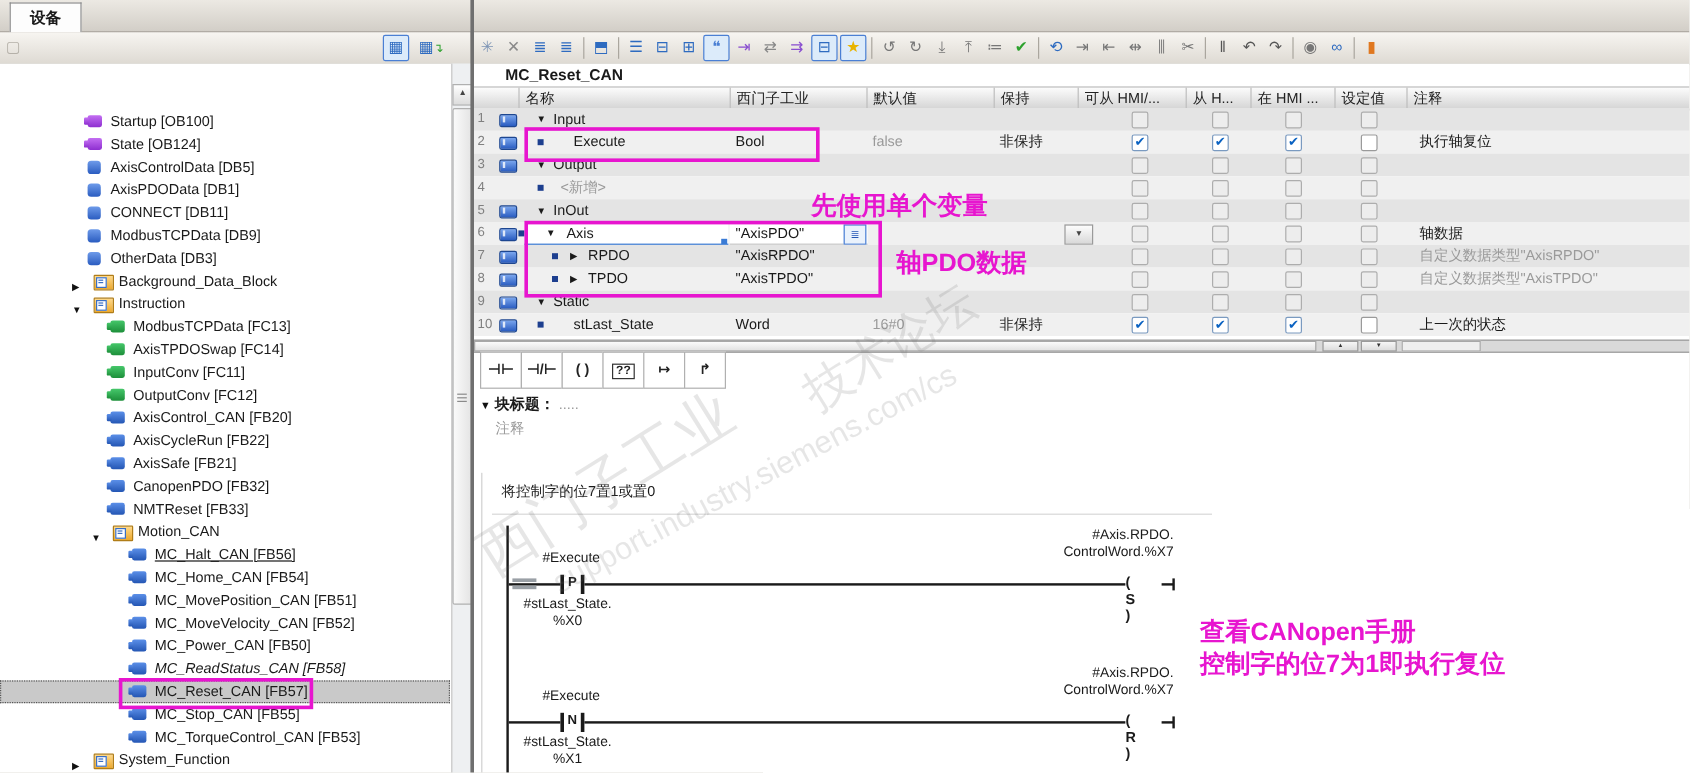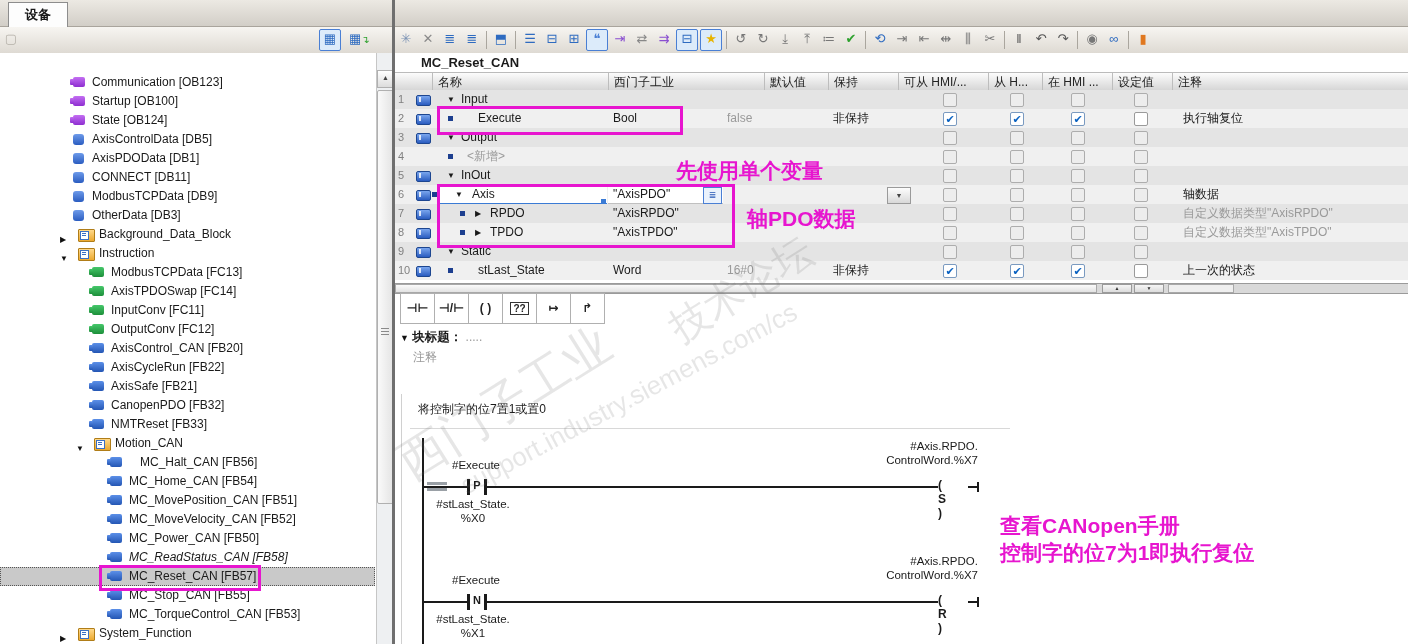--- a/index.html
+++ b/index.html
@@ -98,24 +98,20 @@
       <span class="tico active" style="color:#2e6bc0">▦</span>
     </span>
     <span style="position:absolute;right:22px;top:0">
       <span class="tico" style="color:#2e6bc0"><span>▦</span><span style="color:#2da12d;font-size:10px">↴</span></span>
     </span>
   </div>
 
   <div id="maintools" class="abs toolband"><span class="tico" style="color: rgb(125, 148, 181);">✳</span><span class="tico" style="color: rgb(138, 138, 138);">✕</span><span class="tico" style="color: rgb(46, 107, 192);">≣</span><span class="tico" style="color: rgb(46, 107, 192);">≣</span><span class="tsep"></span><span class="tico" style="color: rgb(46, 107, 192);">⬒</span><span class="tsep"></span><span class="tico" style="color: rgb(46, 107, 192);">☰</span><span class="tico" style="color: rgb(46, 107, 192);">⊟</span><span class="tico" style="color: rgb(46, 107, 192);">⊞</span><span class="tico active" style="color: rgb(74, 127, 212);">❝</span><span class="tico" style="color: rgb(138, 79, 208);">⇥</span><span class="tico" style="color: rgb(136, 136, 136);">⇄</span><span class="tico" style="color: rgb(138, 79, 208);">⇉</span><span class="tico active" style="color: rgb(46, 107, 192);">⊟</span><span class="tico active" style="color: rgb(232, 180, 0);">★</span><span class="tsep"></span><span class="tico" style="color: rgb(119, 119, 119);">↺</span><span class="tico" style="color: rgb(119, 119, 119);">↻</span><span class="tico" style="color: rgb(119, 119, 119);">⤓</span><span class="tico" style="color: rgb(119, 119, 119);">⤒</span><span class="tico" style="color: rgb(119, 119, 119);">≔</span><span class="tico" style="color: rgb(45, 161, 45);">✔</span><span class="tsep"></span><span class="tico" style="color: rgb(46, 107, 192);">⟲</span><span class="tico" style="color: rgb(119, 119, 119);">⇥</span><span class="tico" style="color: rgb(119, 119, 119);">⇤</span><span class="tico" style="color: rgb(119, 119, 119);">⇹</span><span class="tico" style="color: rgb(119, 119, 119);">⫼</span><span class="tico" style="color: rgb(119, 119, 119);">✂</span><span class="tsep"></span><span class="tico" style="color: rgb(85, 85, 85);">‖</span><span class="tico" style="color: rgb(85, 85, 85);">↶</span><span class="tico" style="color: rgb(85, 85, 85);">↷</span><span class="tsep"></span><span class="tico" style="color: rgb(119, 119, 119);">◉</span><span class="tico" style="color: rgb(46, 107, 192);">∞</span><span class="tsep"></span><span class="tico" style="color: rgb(224, 120, 32);">▮</span></div>
 
   <div id="treepane" class="abs">
-      <div class="trow" style="top:20px">
-        <div class="blk ob" style="left:73px"></div>
-        <span class="tlabel" style="left: 92px;">Communication [OB123]</span>
-      </div>
       <div class="trow" style="top:39px">
         <div class="blk ob" style="left:73px"></div>
         <span class="tlabel" style="left: 92px;">Startup [OB100]</span>
       </div>
       <div class="trow" style="top:58px">
         <div class="blk ob" style="left:73px"></div>
         <span class="tlabel" style="left: 92px;">State [OB124]</span>
       </div>
       <div class="trow" style="top:77px">
         <div class="cube" style="left:73px"></div>
@@ -183,21 +179,21 @@
         <div class="blk fb" style="left:92px"></div>
         <span class="tlabel" style="left: 111px;">NMTReset [FB33]</span>
       </div>
       <div class="trow" style="top:381px">
         <span class="tarrow" style="left: 76px;">▼</span>
         <div class="folder" style="left:94px"></div>
         <span class="tlabel" style="left: 115px;">Motion_CAN</span>
       </div>
       <div class="trow" style="top:400px">
         <div class="blk fb" style="left:110px"></div>
-        <span class="tlabel" style="left: 140px;">MC_Halt_CAN [FB56]</span>
+        <span class="tlabel" style="left: 129px; text-decoration: underline;">MC_Halt_CAN [FB56]</span>
       </div>
       <div class="trow" style="top:419px">
         <div class="blk fb" style="left:110px"></div>
         <span class="tlabel" style="left: 129px;">MC_Home_CAN [FB54]</span>
       </div>
       <div class="trow" style="top:438px">
         <div class="blk fb" style="left:110px"></div>
         <span class="tlabel" style="left: 129px;">MC_MovePosition_CAN [FB51]</span>
       </div>
       <div class="trow" style="top:457px">
@@ -234,21 +230,21 @@
   <div id="vsup" class="abs">▲</div>
   <div id="vsthumb" class="abs"></div>
   <div id="vsgrip" class="abs"></div>
   <div id="divider" class="abs"></div>
 
   <div id="editor" class="abs"></div>
   <div id="blocktitle" class="abs">MC_Reset_CAN</div>
   <div id="thead" class="abs">
       <div class="hcell" style="left: 37px; width: 170px;">名称</div>
       <div class="hcell" style="left: 213px; width: 108px;">西门子工业</div>
-      <div class="hcell" style="left: 327px; width: 100px; margin-left: 42px;">默认值</div>
+      <div class="hcell" style="left: 327px; width: 100px;">默认值</div>
       <div class="hcell" style="left: 433px; width: 64px;">保持</div>
       <div class="hcell" style="left: 503px; width: 84px;">可从 HMI/...</div>
       <div class="hcell" style="left: 593px; width: 48px;">从 H...</div>
       <div class="hcell" style="left: 647px; width: 64px;">在 HMI ...</div>
       <div class="hcell" style="left: 717px; width: 54px;">设定值</div>
       <div class="hcell" style="left: 777px; width: 230px;">注释</div>
     </div>
   <div id="tbody"></div>
 
   <div id="hstrip" class="abs"></div>

